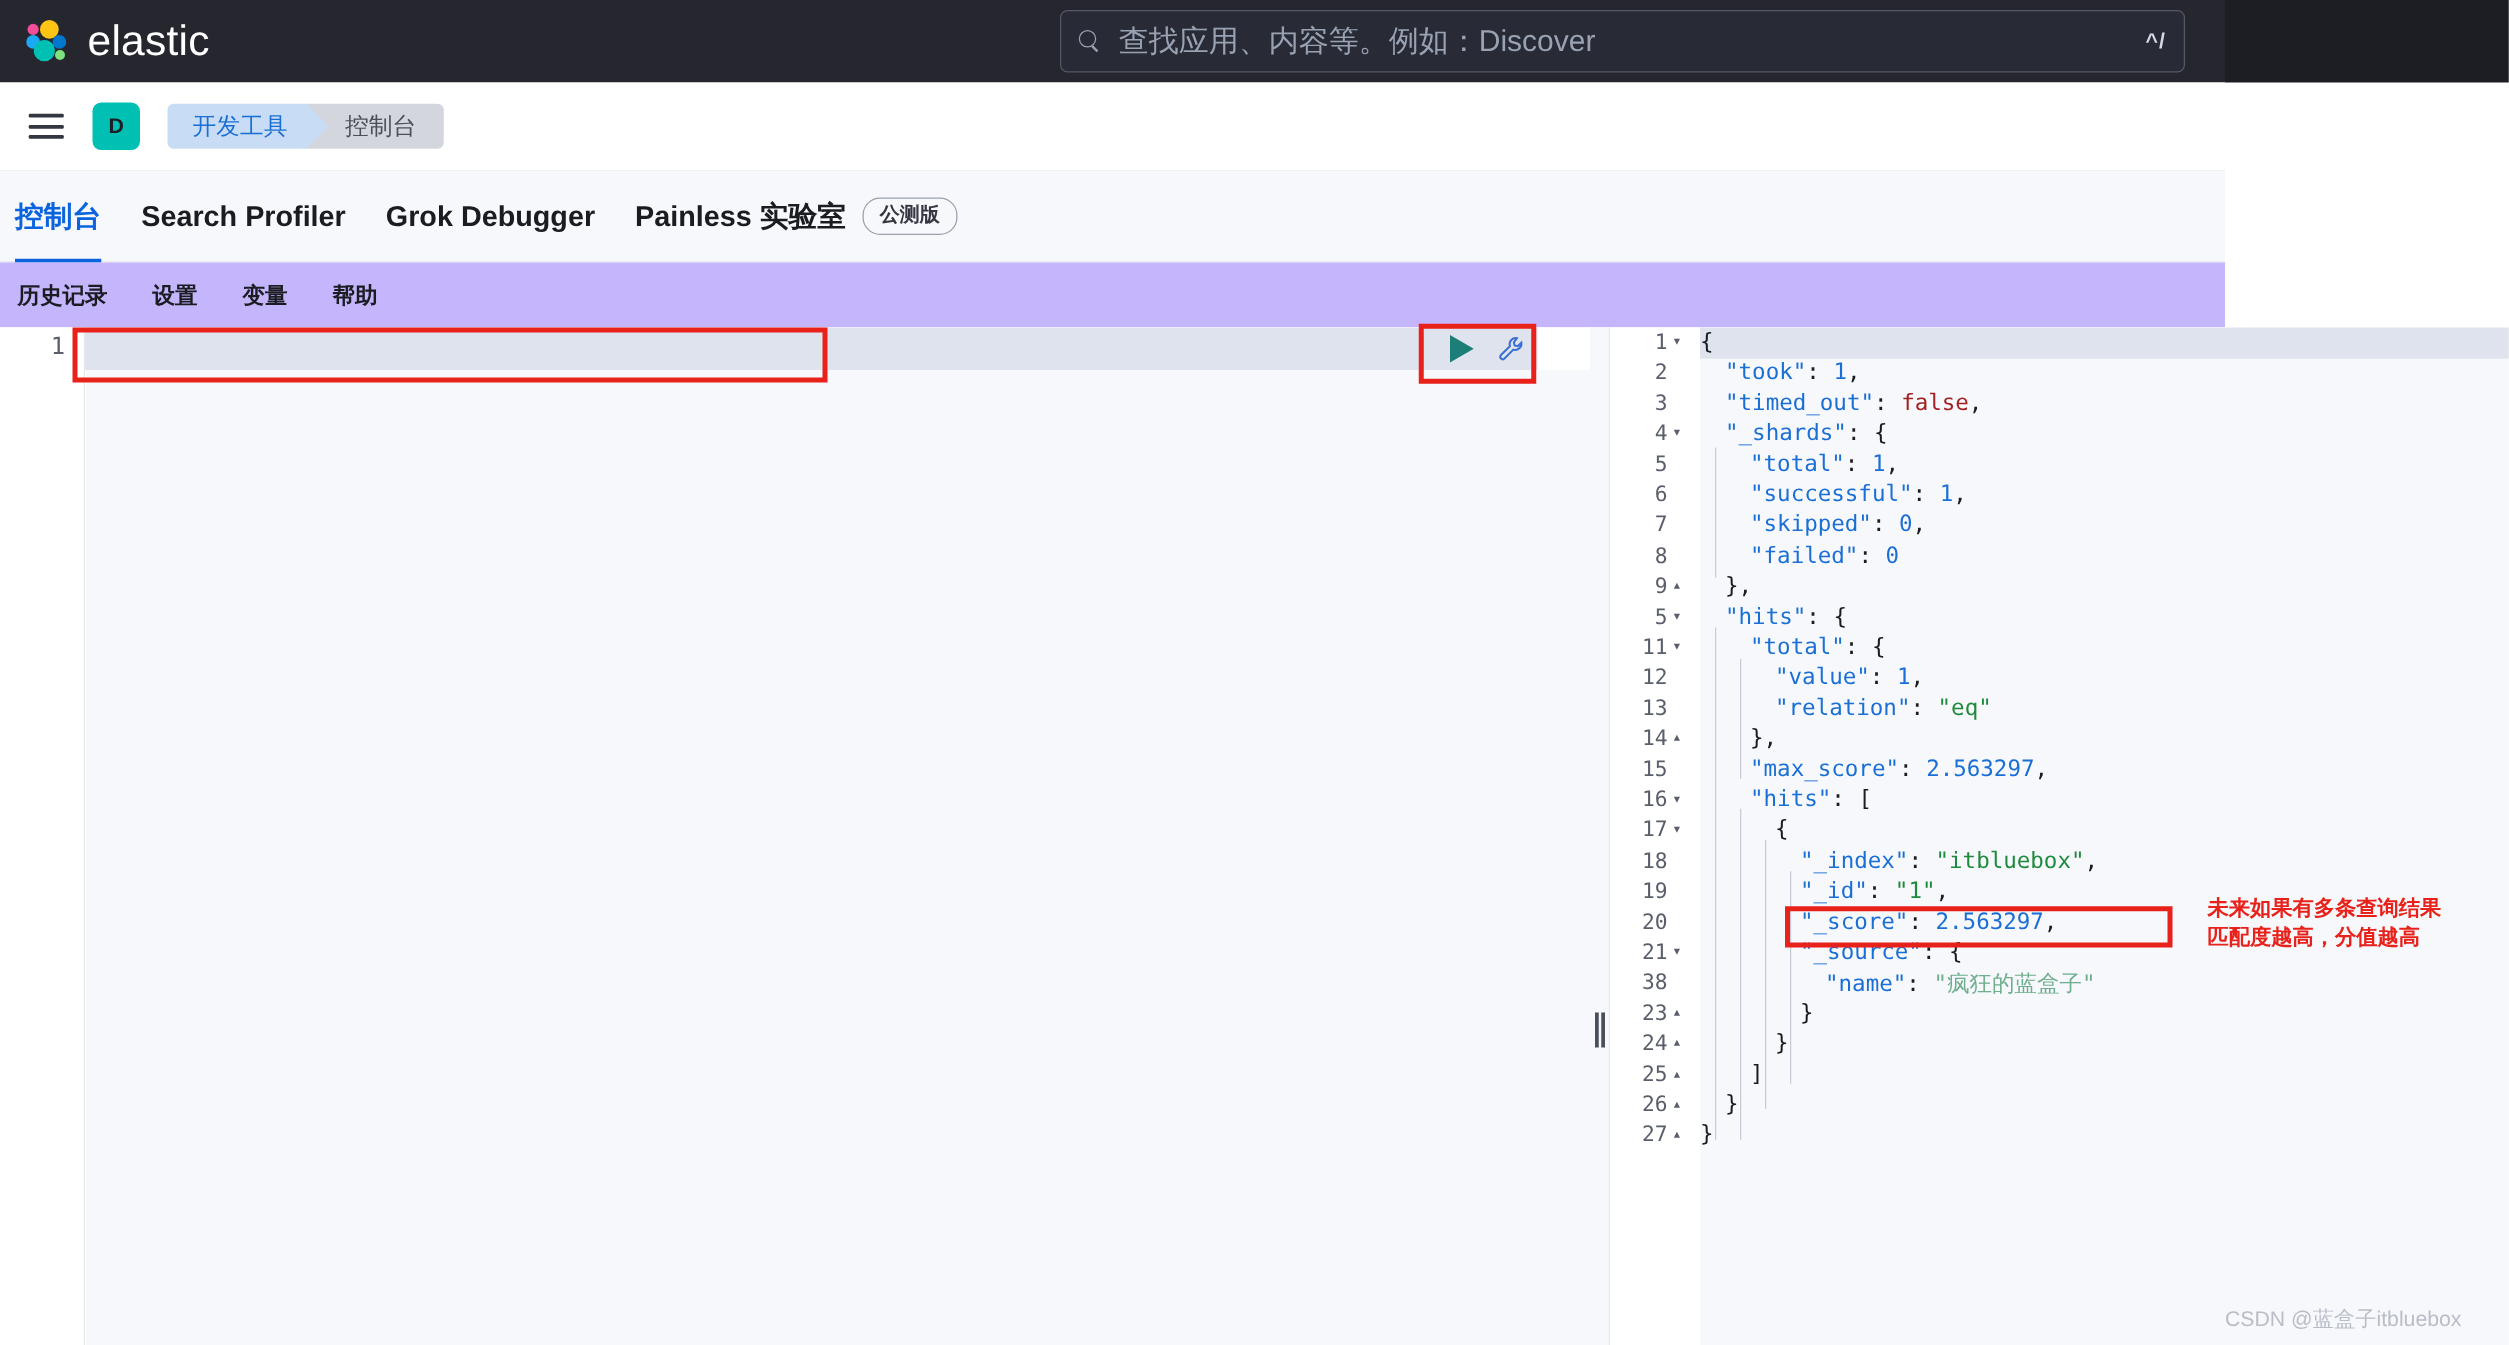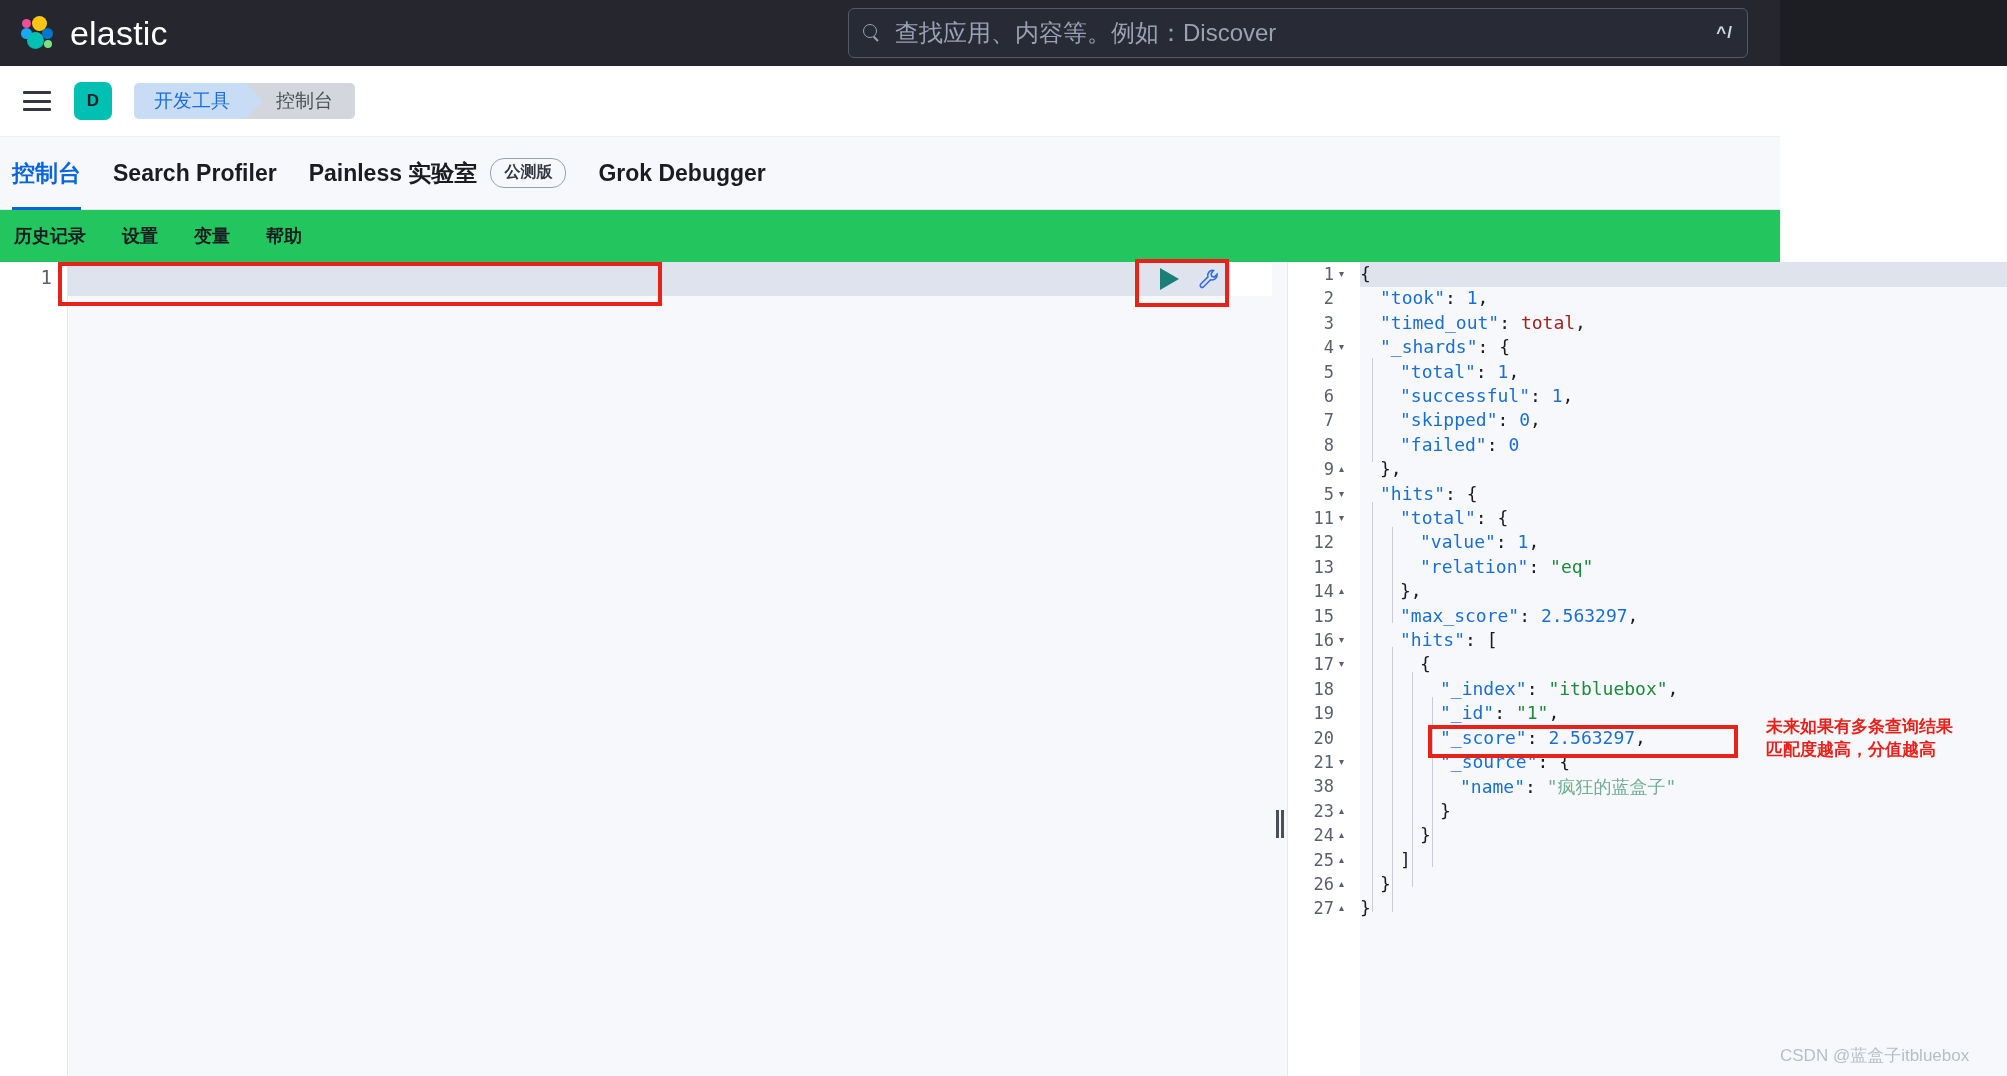--- a/index.html
+++ b/index.html
@@ -95,21 +95,21 @@
     content:""; position:absolute; left:0; right:0; bottom:0; height:3px; background:#0b64dd;
   }
   .beta-badge {
     margin-left: 13px; border: 1px solid #9aa1ad; border-radius: 14px;
     padding: 3px 13px 4px; font-size: 16px; font-weight: 700; color: #343741;
   }
 
   
   #submenu {
     position: absolute; left: 0; top: 210px; width: 1780px; height: 52px;
-    background: #22c55e; display: flex; align-items: center;
+    background: #c4b5fd; display: flex; align-items: center;
   }
   .submenu-item {
     font-size: 18px; font-weight: 700; color: #1a1c21; margin-left: 36px; cursor: pointer;
   }
   .submenu-item:first-child { margin-left: 14px; }
 
   
   #panes { position: absolute; left: 0; top: 262px; width: 2007px; height: 814px; background:#fff; }
 
   #req-pane  { position: absolute; left: 0;    top: 0; width: 1272px; height: 814px; background: #ffffff; }
@@ -216,25 +216,25 @@
 </div>
 
 <div id="tabs">
   <div class="tab active">
     <span>控制台</span>
   </div>
   <div class="tab">
     <span>Search Profiler</span>
   </div>
   <div class="tab">
+    <span>Grok Debugger</span>
+  </div>
+  <div class="tab">
     <span>Painless 实验室</span>
     <span class="beta-badge">公测版</span>
-  </div>
-  <div class="tab">
-    <span>Grok Debugger</span>
   </div>
 </div>
 
 <div id="submenu">
   <div class="submenu-item">历史记录</div>
   <div class="submenu-item">设置</div>
   <div class="submenu-item">变量</div>
   <div class="submenu-item">帮助</div>
 </div>
 
@@ -270,21 +270,21 @@
           <div class="res-num">1</div>
           <div class="res-fold">▾</div>
           <div class="res-code" style="left: 72px;"><span class="j-pun">{</span></div>
         </div>
         <div class="res-row" style="top: 24.4px;">
           <div class="res-num">2</div>
           <div class="res-code" style="left: 92px;"><span class="j-key">"took"</span><span class="j-pun">:</span> <span class="j-num">1</span><span class="j-pun">,</span></div>
         </div>
         <div class="res-row" style="top: 48.8px;">
           <div class="res-num">3</div>
-          <div class="res-code" style="left: 92px;"><span class="j-key">"timed_out"</span><span class="j-pun">:</span> <span class="j-bool">total</span><span class="j-pun">,</span></div>
+          <div class="res-code" style="left: 92px;"><span class="j-key">"timed_out"</span><span class="j-pun">:</span> <span class="j-bool">false</span><span class="j-pun">,</span></div>
         </div>
         <div class="res-row" style="top: 73.2px;">
           <div class="res-num">4</div>
           <div class="res-fold">▾</div>
           <div class="res-code" style="left: 92px;"><span class="j-key">"_shards"</span><span class="j-pun">:</span> <span class="j-pun">{</span></div>
         </div>
         <div class="res-row" style="top: 97.6px;">
           <div class="res-num">5</div>
           <div class="res-code" style="left: 112px;"><span class="j-key">"total"</span><span class="j-pun">:</span> <span class="j-num">1</span><span class="j-pun">,</span></div>
         </div>

